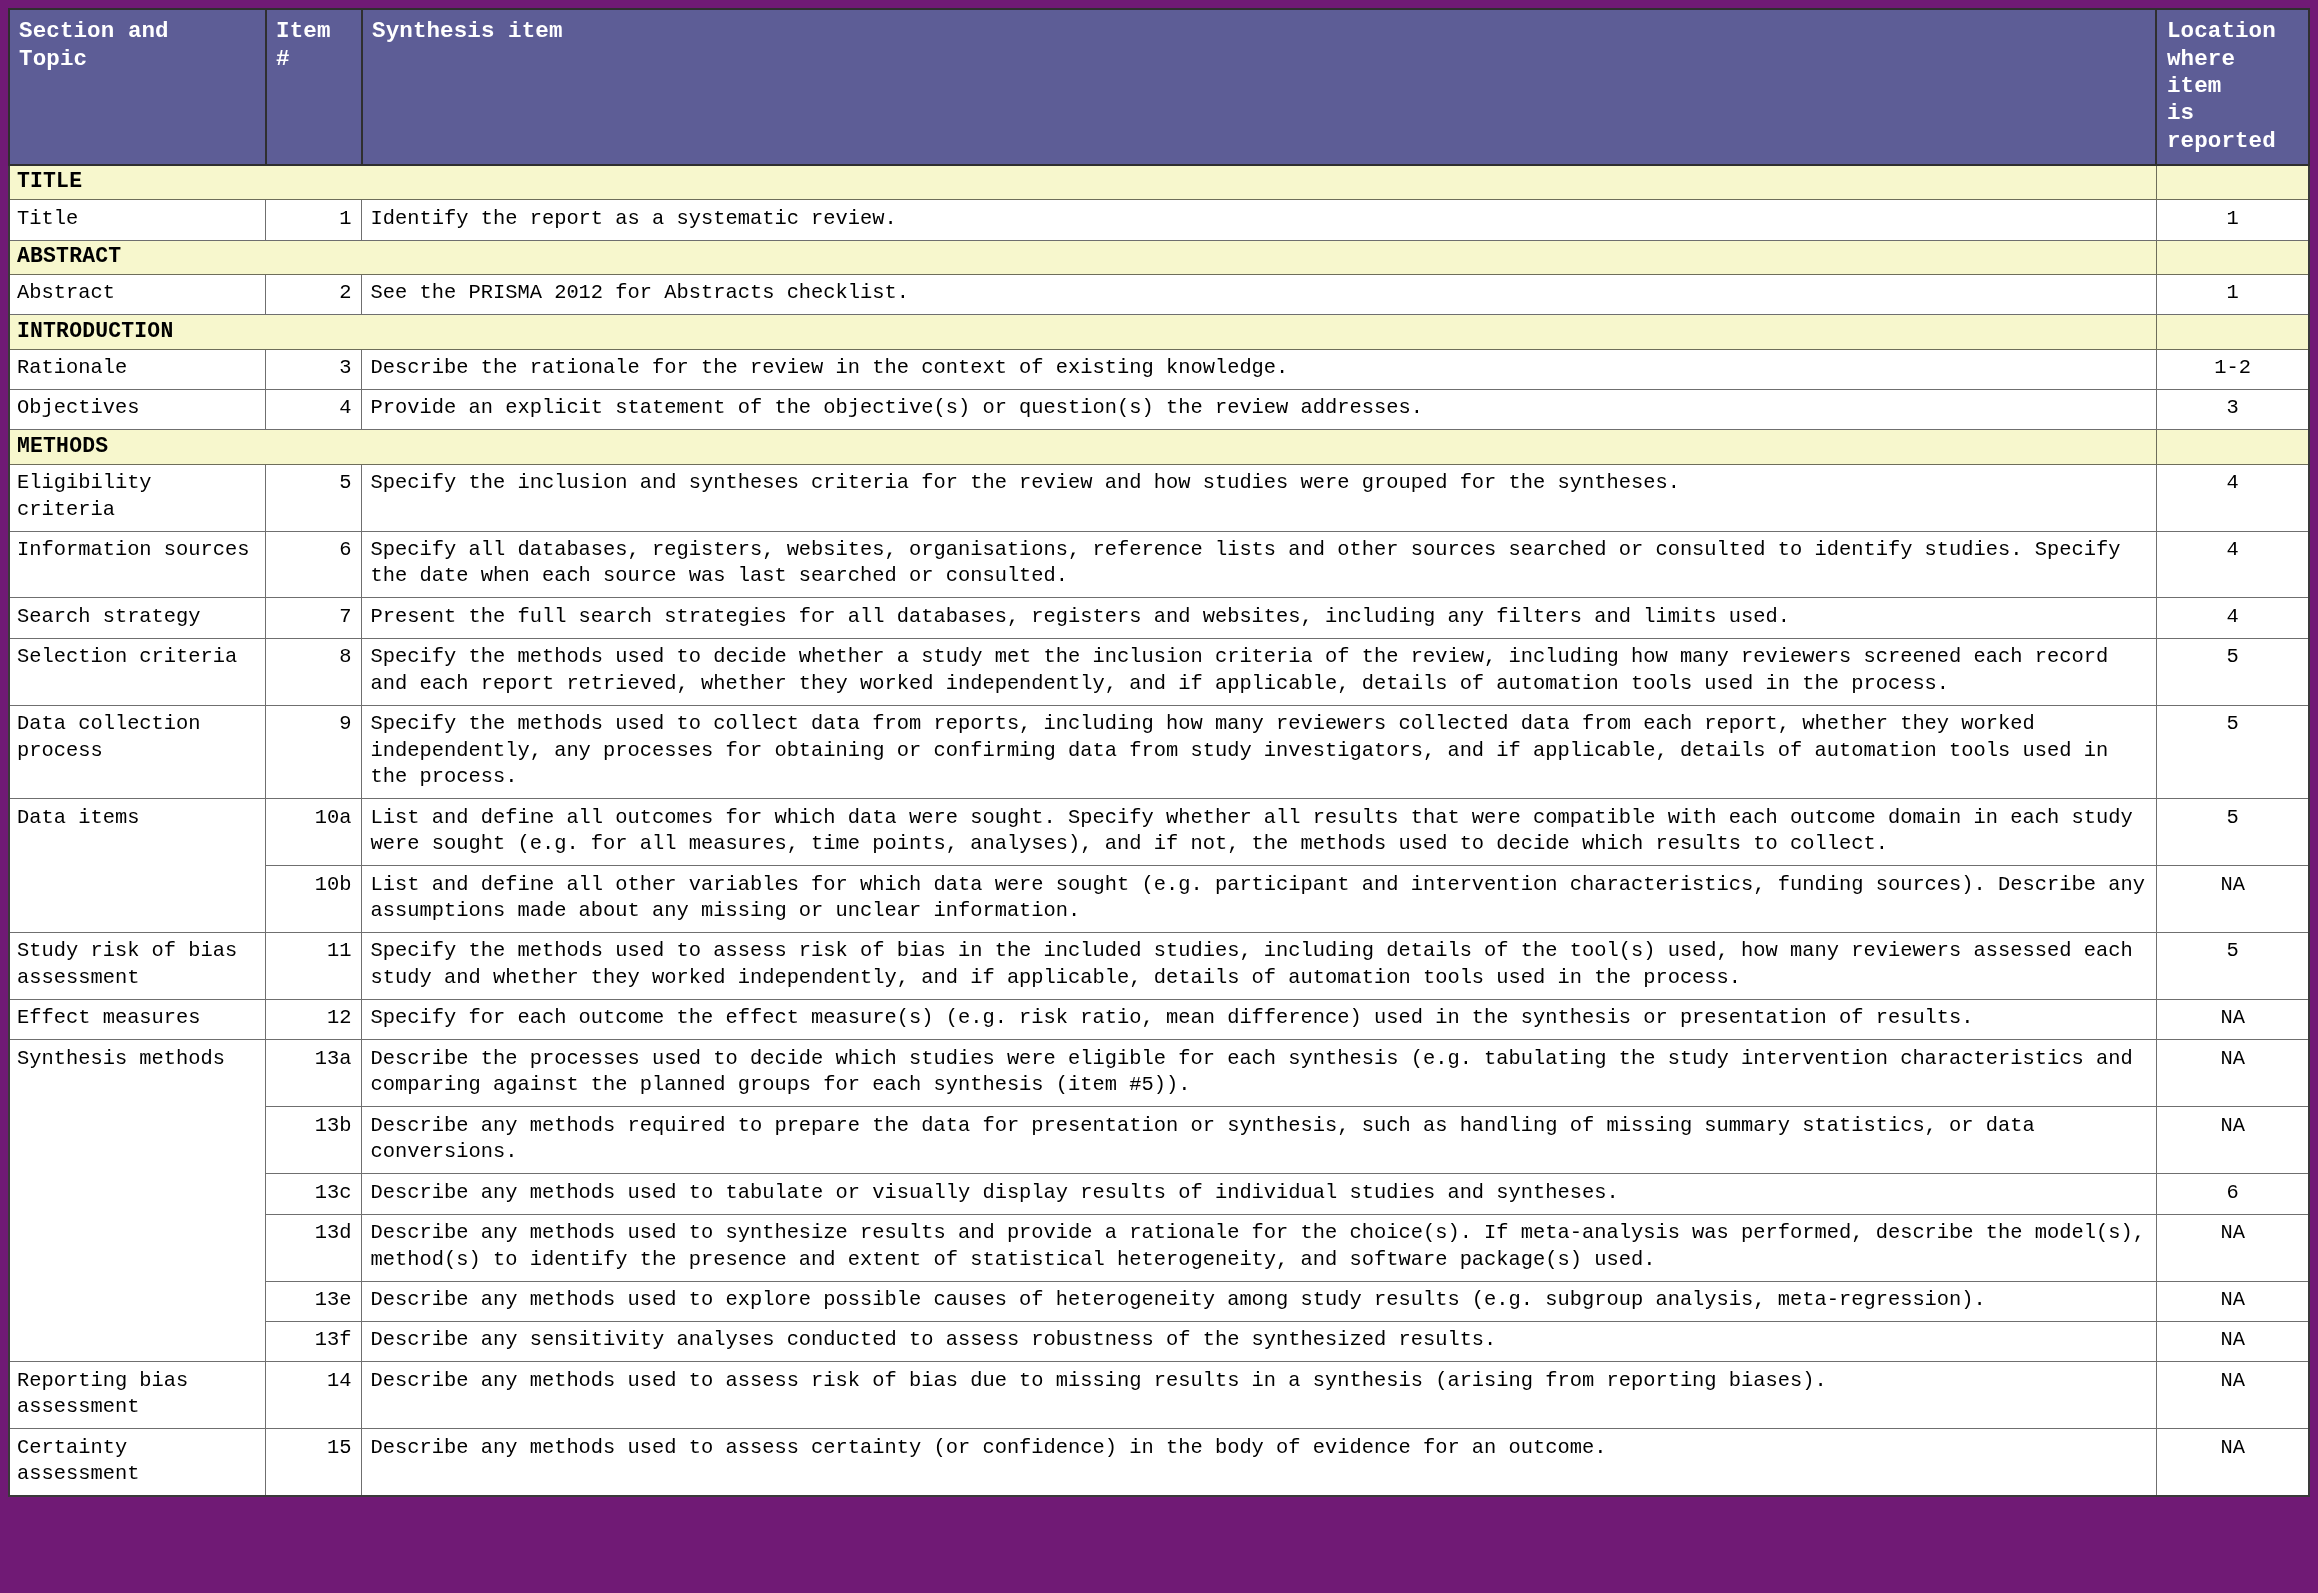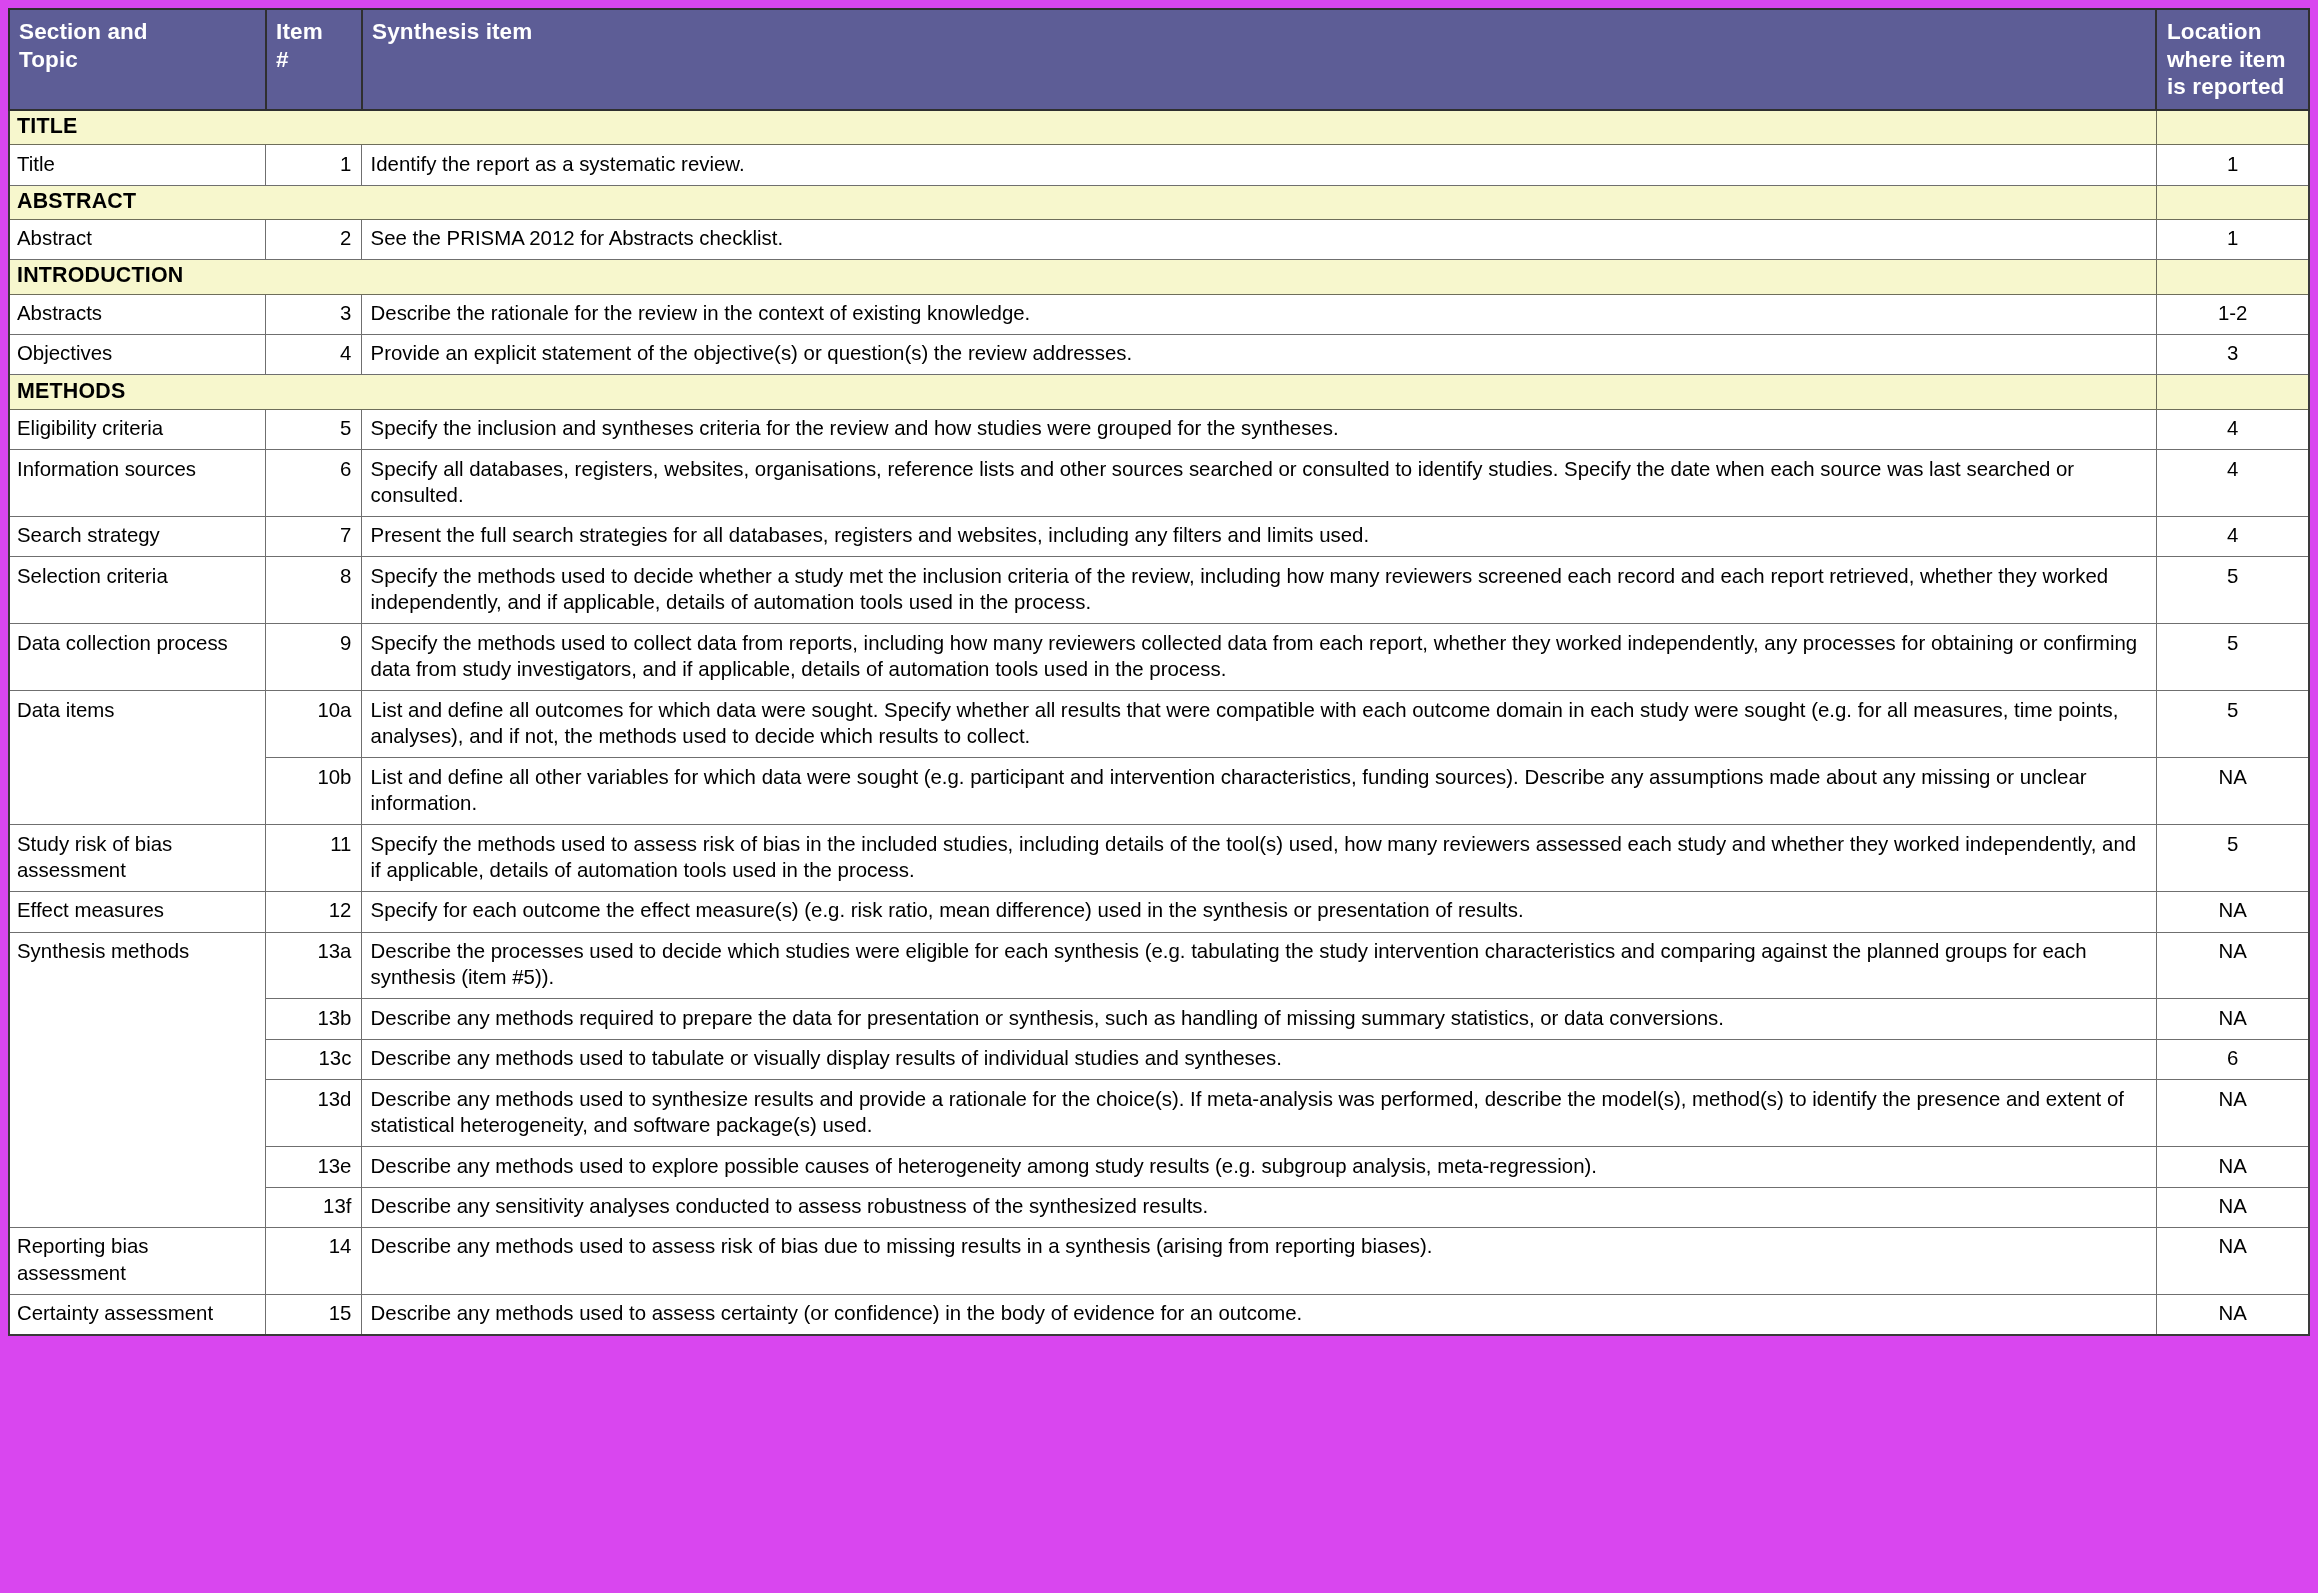--- a/index.html
+++ b/index.html
@@ -12,21 +12,22 @@
     height: 1593px;
     font-family: "Liberation Sans", sans-serif;
     color: #000000;
     overflow: hidden;
   }
   #sheet {
     width: 2319px;
     height: 1593px;
     box-sizing: border-box;
     padding: 7.5px 8.6px 7.5px 7.5px;
-    background: #d946ef;
+    background: #701a75;
+    font-family: Liberation Mono, monospace;
   }
   table.checklist {
     width: 100%;
     border-collapse: collapse;
     table-layout: fixed;
     border: 2.7px solid #3a3a3a;
   }
   col.c-section { width: 257px; }
   col.c-item    { width: 96px; }
   col.c-desc    { width: auto; }
@@ -143,21 +144,21 @@
           <td class="cell-section">Abstract</td>
           <td class="cell-item">2</td>
           <td class="cell-desc">See the PRISMA 2012 for Abstracts checklist.</td>
           <td class="cell-loc">1</td>
         </tr>
         <tr class="section-row">
           <td class="band-label" colspan="3">INTRODUCTION</td>
           <td></td>
         </tr>
         <tr class="data-row">
-          <td class="cell-section">Abstracts</td>
+          <td class="cell-section">Rationale</td>
           <td class="cell-item">3</td>
           <td class="cell-desc">Describe the rationale for the review in the context of existing knowledge.</td>
           <td class="cell-loc">1-2</td>
         </tr>
         <tr class="data-row">
           <td class="cell-section">Objectives</td>
           <td class="cell-item">4</td>
           <td class="cell-desc">Provide an explicit statement of the objective(s) or question(s) the review addresses.</td>
           <td class="cell-loc">3</td>
         </tr>

